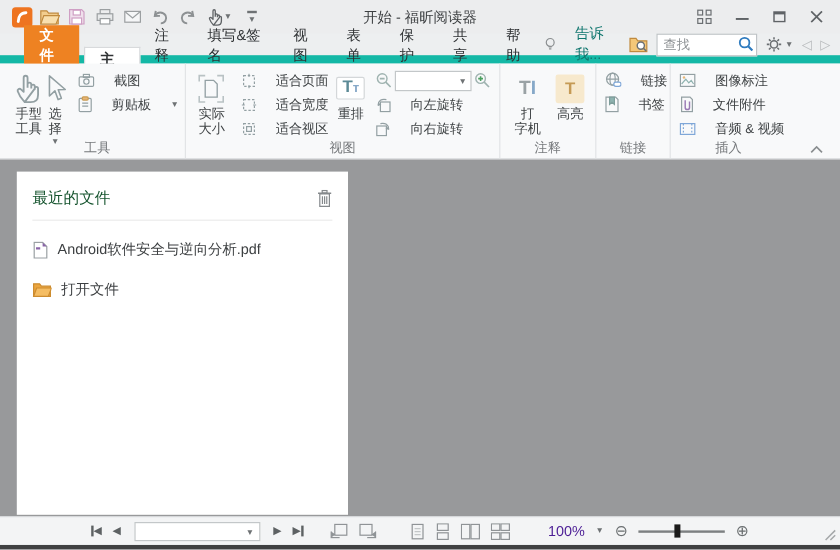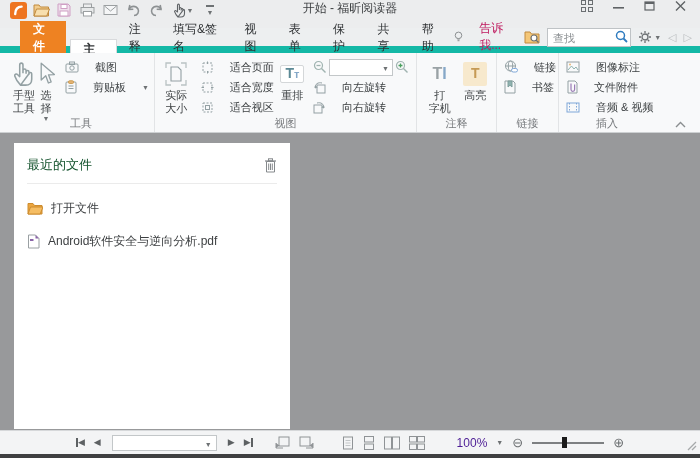--- a/index.html
+++ b/index.html
@@ -1,38 +1,38 @@
 <!DOCTYPE html>
 <html><head>
 <meta charset="utf-8">
 <style>
   * { box-sizing: border-box; margin: 0; padding: 0; }
   html,body { width:700px; height:458px; overflow:hidden; }
   body { font-family:"Liberation Sans", sans-serif; background:#ecedee; position:relative; }
 
   
-  .titlebar { height:28px; background:#ecedee; display:flex; align-items:flex-start; padding:0 8px; position:relative; }
+  .titlebar { height:28px; background:#ecedee; display:flex; align-items:center; padding:0 8px; position:relative; }
   .qat { display:flex; align-items:center; gap:3px; }
   .qbtn { width:20px; height:20px; display:flex; align-items:center; justify-content:center; }
   .logo-tile { width:17px; height:17px; background:#ee7420; border-radius:3px; display:flex; align-items:center; justify-content:center; }
   .caret { font-size:7px; color:#6e7274; line-height:1; }
   .qat-caret-stack { display:flex; flex-direction:column; align-items:center; justify-content:center; width:12px; }
   .qat-caret-stack .bar { width:8px; height:2px; background:#6e7274; margin-bottom:2px; }
   .win-title { position:absolute; left:0; right:0; text-align:center; font-size:12px; color:#3c3f41; pointer-events:none; }
   .winbtns { margin-left:auto; display:flex; align-items:center; gap:20px; padding-right:6px; }
   .gridicon { display:grid; grid-template-columns:5px 5px; grid-template-rows:5px 5px; gap:2px; }
   .gridicon span { border:1px solid #6b6f72; }
 
   
   .tabrow { height:25px; background:#edeff0; border-bottom:7px solid #14b8a6; display:flex; align-items:center; padding-left:20px; position:relative; }
   .tab-file { background:#ee8222; color:#fff; font-size:12px; font-weight:bold; padding:0 13px; display:flex; align-items:center; margin-top:1px; }
   .tab { font-size:12px; color:#2f3234; padding:0 12px; display:flex; align-items:center; margin-top:1px; }
   .tab.active { background:#fff; border:1px solid #d8dadc; border-bottom:none; margin-left:4px; font-weight:bold; position:relative; top:19px; padding-top:1px; }
   .tabrow-right { margin-left:auto; display:flex; align-items:center; gap:7px; padding-right:8px; }
-  .tellme { display:flex; align-items:center; gap:16px; font-size:12px; color:#be185d; }
+  .tellme { display:flex; align-items:center; gap:16px; font-size:12px; color:#0f766e; }
   .searchbox { position:relative; width:98px; height:19px; }
   .searchbox input { width:100%; height:100%; border:1px solid #bfc3c6; font-size:11px; padding:0 18px 0 5px; color:#333; background:#fff; font-family:"Liberation Sans",sans-serif; }
   .searchbox input::placeholder { color:#8b8f92; }
   .search-mag { position:absolute; right:3px; top:2px; }
   .gearwrap { display:flex; align-items:center; gap:2px; }
   .chev { font-size:11px; color:#b9bcbe; }
 
   
   .ribbon { height:80px; background:#f8f9fa; border-bottom:1px solid #cdd0d2; display:flex; padding-left:8px; position:relative; }
   .rgroup { position:relative; height:100%; display:flex; align-items:flex-start; padding:3px 4px 14px 4px; border-right:1px solid #e2e4e6; }
@@ -419,33 +419,33 @@
         <svg width="13" height="15" viewBox="0 0 13 15">
           <rect x="4.5" y="0.8" width="4" height="2" fill="none" stroke="#85898c"></rect>
           <path d="M1 3 h11" stroke="#85898c" stroke-width="1.2"></path>
           <path d="M2.5 3.5 h8 V14 h-8 z" fill="none" stroke="#85898c"></path>
           <path d="M4.7 5.5 v6.5 M6.5 5.5 v6.5 M8.3 5.5 v6.5" stroke="#85898c"></path>
         </svg>
       </span>
     </div>
     <div class="pdivider"></div>
     <div class="pitem">
-      <svg width="16" height="13" viewBox="0 0 16 13">
-        <path d="M1 1.5 h5 l1.5 2 h7.5 v8.5 H1z" fill="#eca63f" stroke="#cd8c2f"></path>
-        <path d="M3.5 5 h12.5 l-2.8 7 H1z" fill="#f5bd63" stroke="#cd8c2f"></path>
-      </svg>
-      <span>打开文件</span>
-    </div>
-    <div class="pitem">
       <svg width="13" height="15" viewBox="0 0 13 15">
         <path d="M1.5 1 h7 l3.5 3.5 V14 h-10.5z" fill="#fff" stroke="#9aa0a3"></path>
         <path d="M8.5 1 L12 4.5 H8.5z" fill="#8a65a8"></path>
         <path d="M3 5 h3.5 v2 H3z" fill="#8a65a8"></path>
       </svg>
       <span>Android软件安全与逆向分析.pdf</span>
+    </div>
+    <div class="pitem">
+      <svg width="16" height="13" viewBox="0 0 16 13">
+        <path d="M1 1.5 h5 l1.5 2 h7.5 v8.5 H1z" fill="#eca63f" stroke="#cd8c2f"></path>
+        <path d="M3.5 5 h12.5 l-2.8 7 H1z" fill="#f5bd63" stroke="#cd8c2f"></path>
+      </svg>
+      <span>打开文件</span>
     </div>
   </div>
 </div>
 
 <div class="statusbar">
   <span class="navbtn">
       <span class="navbar-bar"></span>
       <span class="tri">◀</span>
     </span>
   <span class="navbtn">

